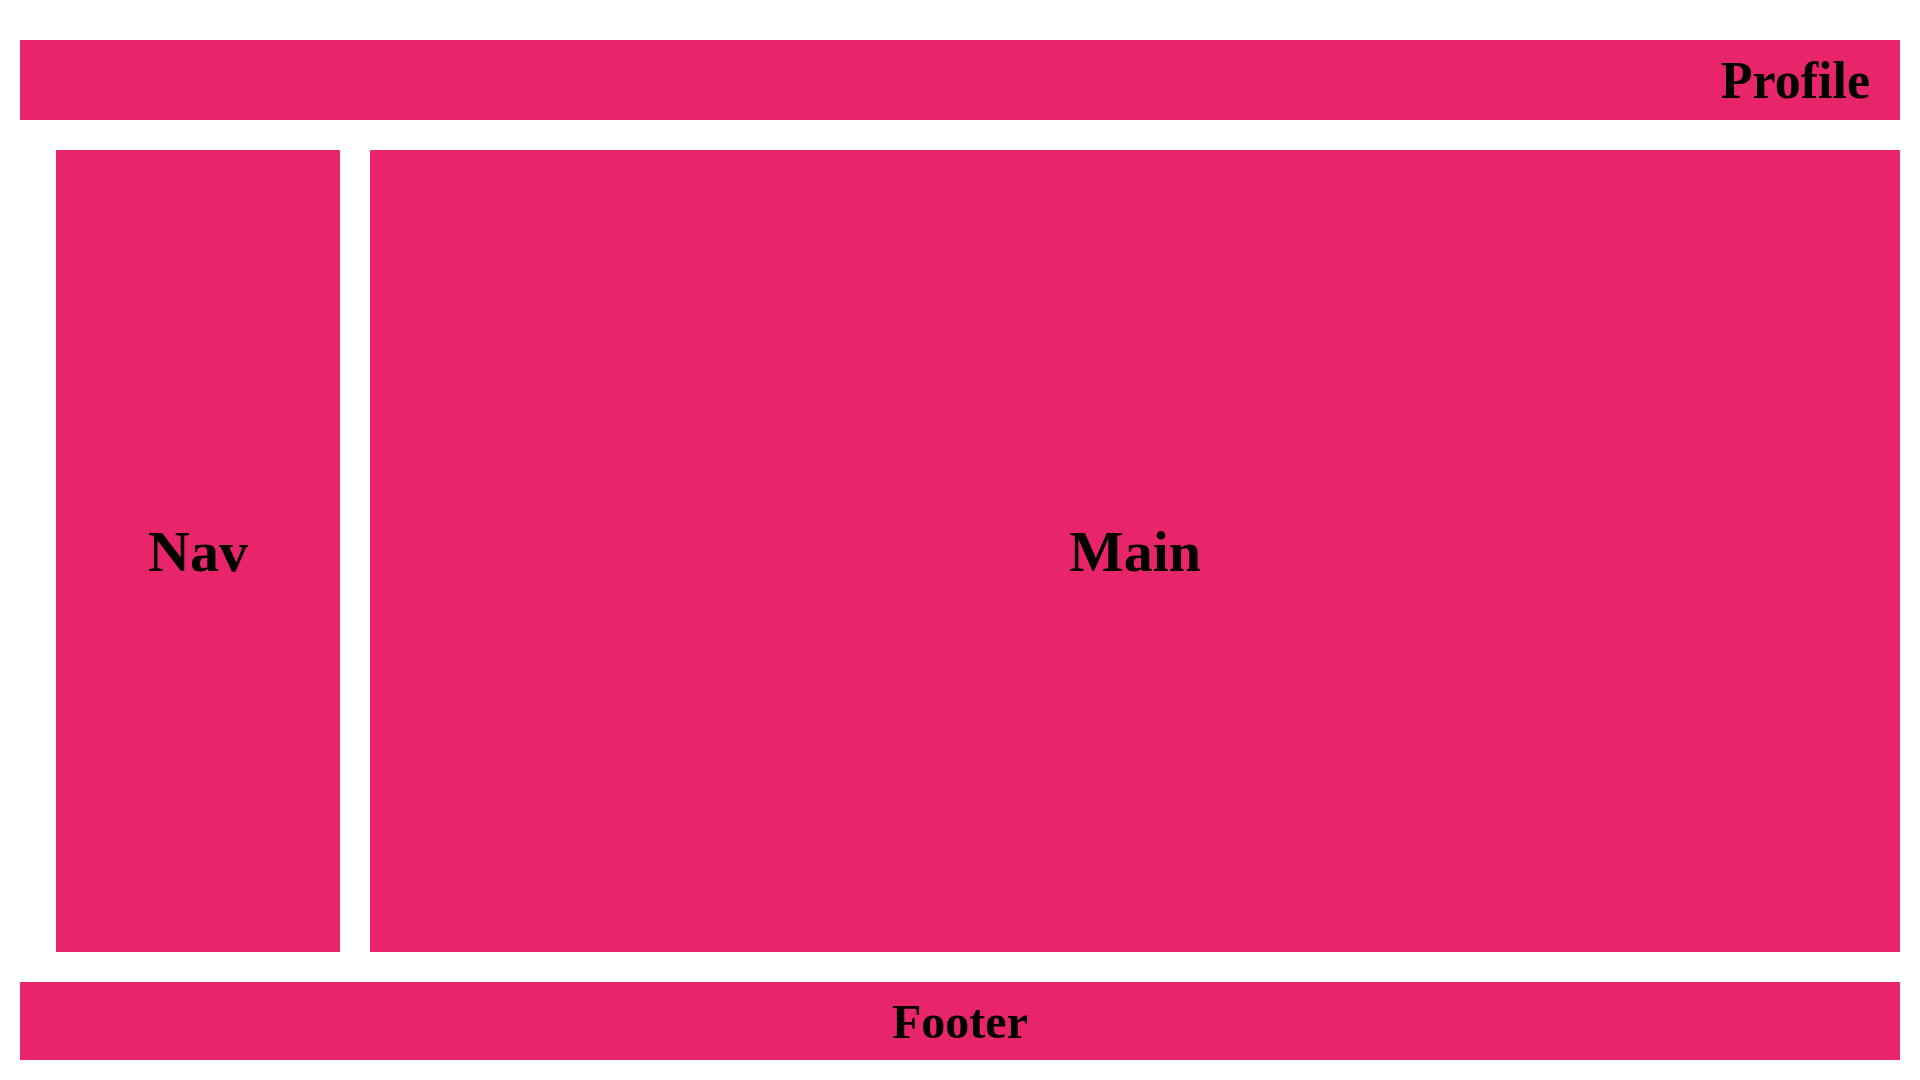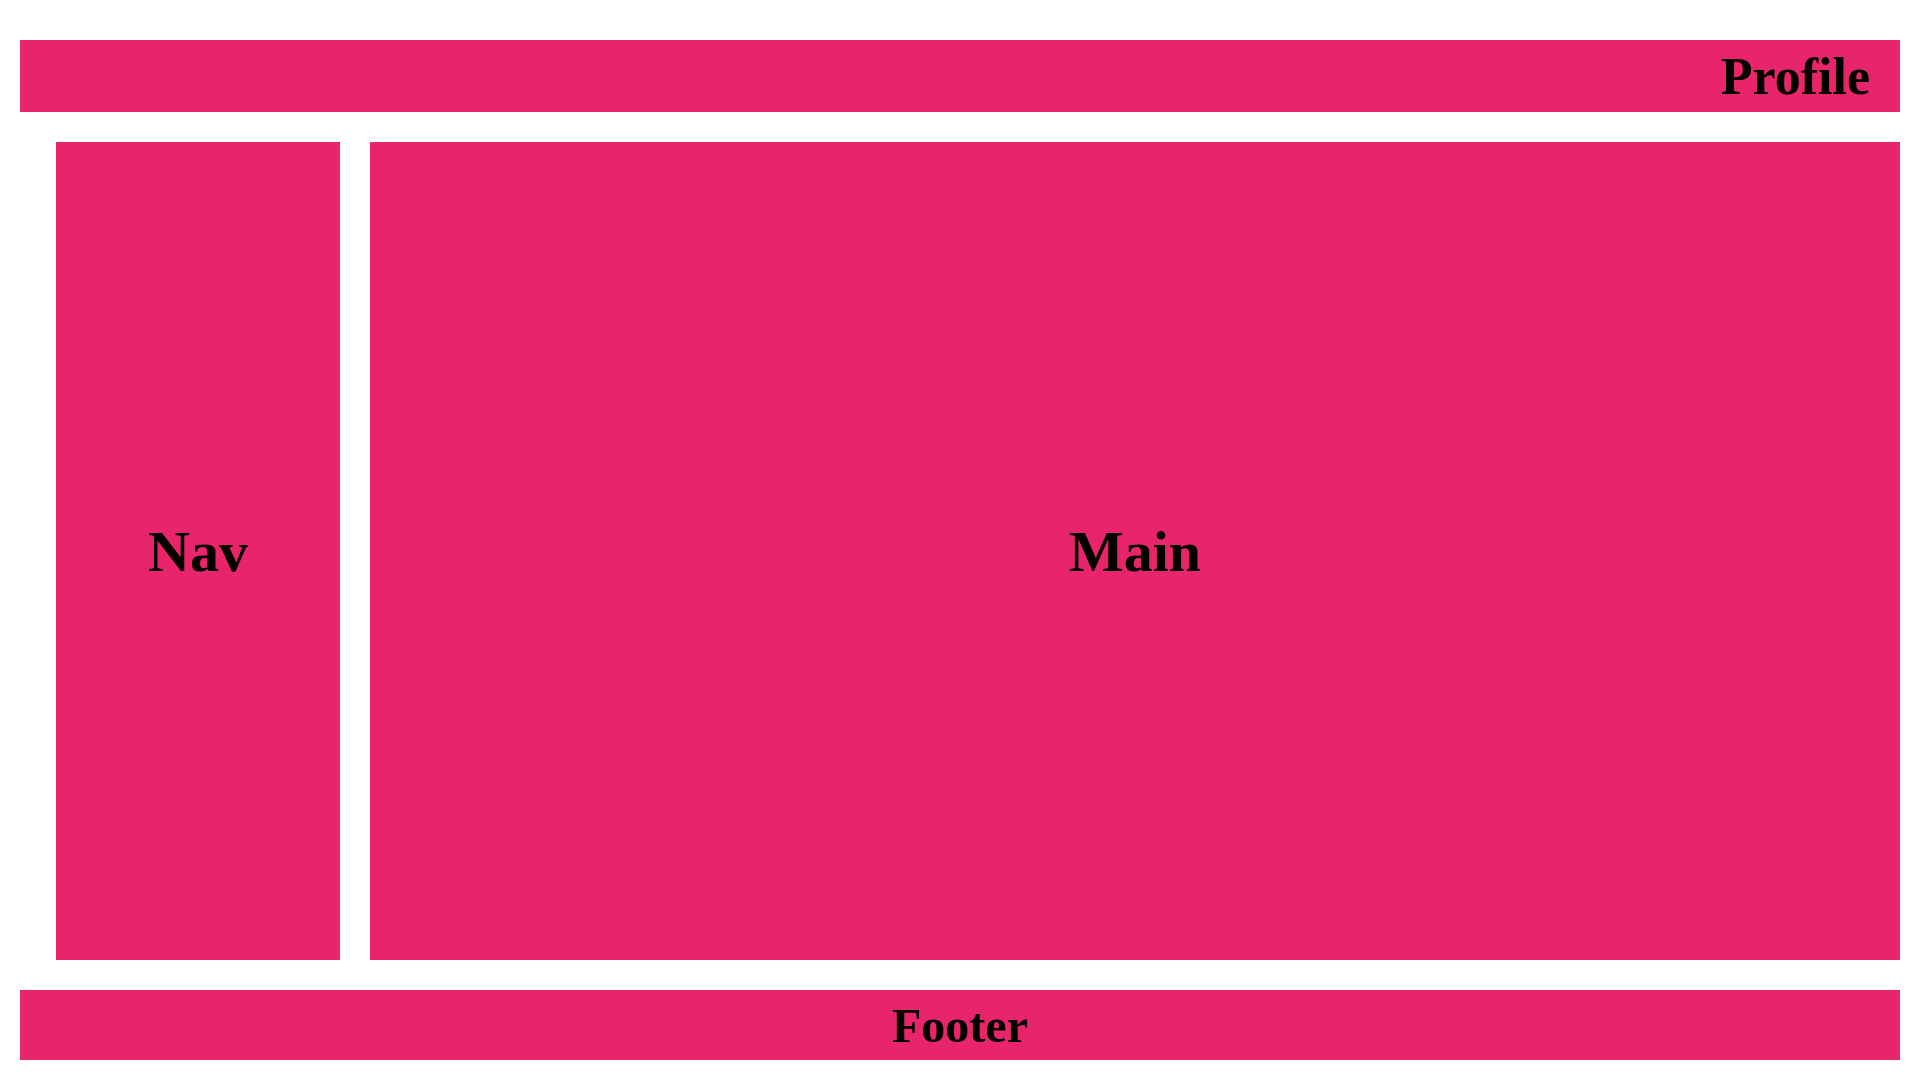--- a/index.html
+++ b/index.html
@@ -24,38 +24,38 @@
     .panel {
       background-color: #e8256b;
       color: #000000;
       font-weight: bold;
       display: flex;
       align-items: center;
       justify-content: center;
     }
     .header {
       grid-column: 1 / 3;
-      height: 72px;
+      height: 80px;
       justify-content: flex-end;
       padding-right: 30px;
       font-size: 52px;
     }
     .nav {
       grid-column: 1 / 2;
       font-size: 58px;
       margin-left: 36px;
     }
     .main {
       grid-column: 2 / 3;
       font-size: 58px;
       align-items: center;
     }
     .footer {
       grid-column: 1 / 3;
-      height: 70px;
+      height: 78px;
       font-size: 48px;
     }
   </style>
 </head>
 <body>
 
 <div class="layout">
   <div class="panel header">
     <span>Profile</span>
   </div>

